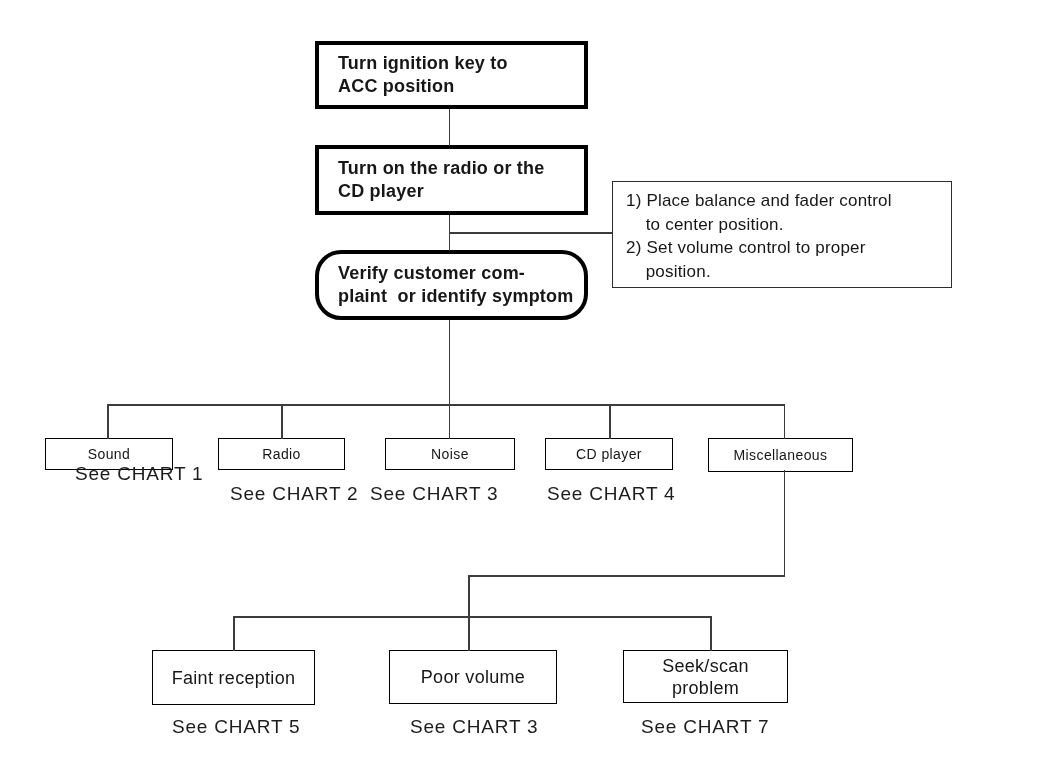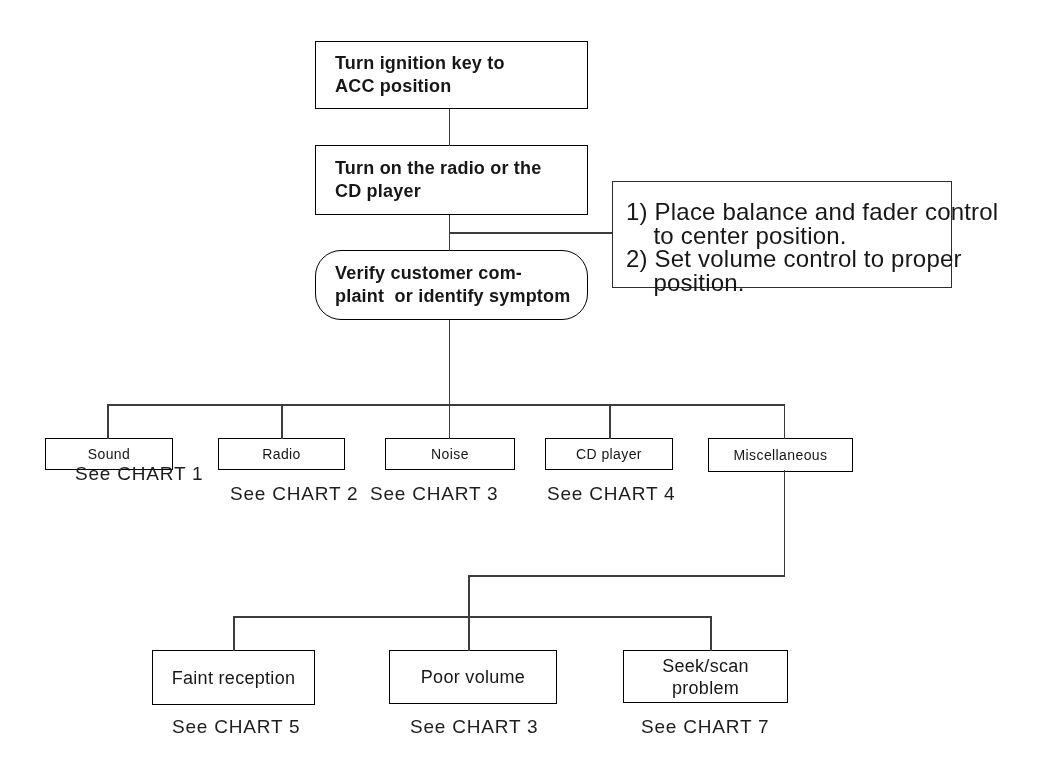--- a/index.html
+++ b/index.html
@@ -13,21 +13,21 @@
     height: 766px;
     background: #ffffff;
     font-family: "Liberation Sans", "DejaVu Sans", sans-serif;
     color: #171717;
     overflow: hidden;
   }
   .node {
     position: absolute;
     box-sizing: border-box;
     background: #ffffff;
-    border: 1px solid #000000;
+    border: 4px solid #000000;
     display: flex;
     align-items: center;
   }
   .node-main {
     justify-content: flex-start;
     padding-left: 19px;
     padding-right: 6px;
     font-weight: bold;
     font-size: 18px;
     line-height: 23px;
@@ -45,24 +45,24 @@
     text-align: center;
     font-size: 18px;
     letter-spacing: 0.3px;
     line-height: 22px;
   }
   .note-box {
     position: absolute;
     box-sizing: border-box;
     background: #ffffff;
     border: 1.8px solid #2d2d2d;
-    font-size: 24px;
+    font-size: 17px;
     line-height: 23.5px;
     letter-spacing: 0.2px;
-    padding: 18px 10px 0 13px;
+    padding: 7px 10px 0 13px;
   }
   .ws-pre { white-space: pre; }
   .see-chart {
     position: absolute;
     font-size: 19px;
     letter-spacing: 0.8px;
     color: #1d1d1d;
     white-space: nowrap;
   }
   .line {

